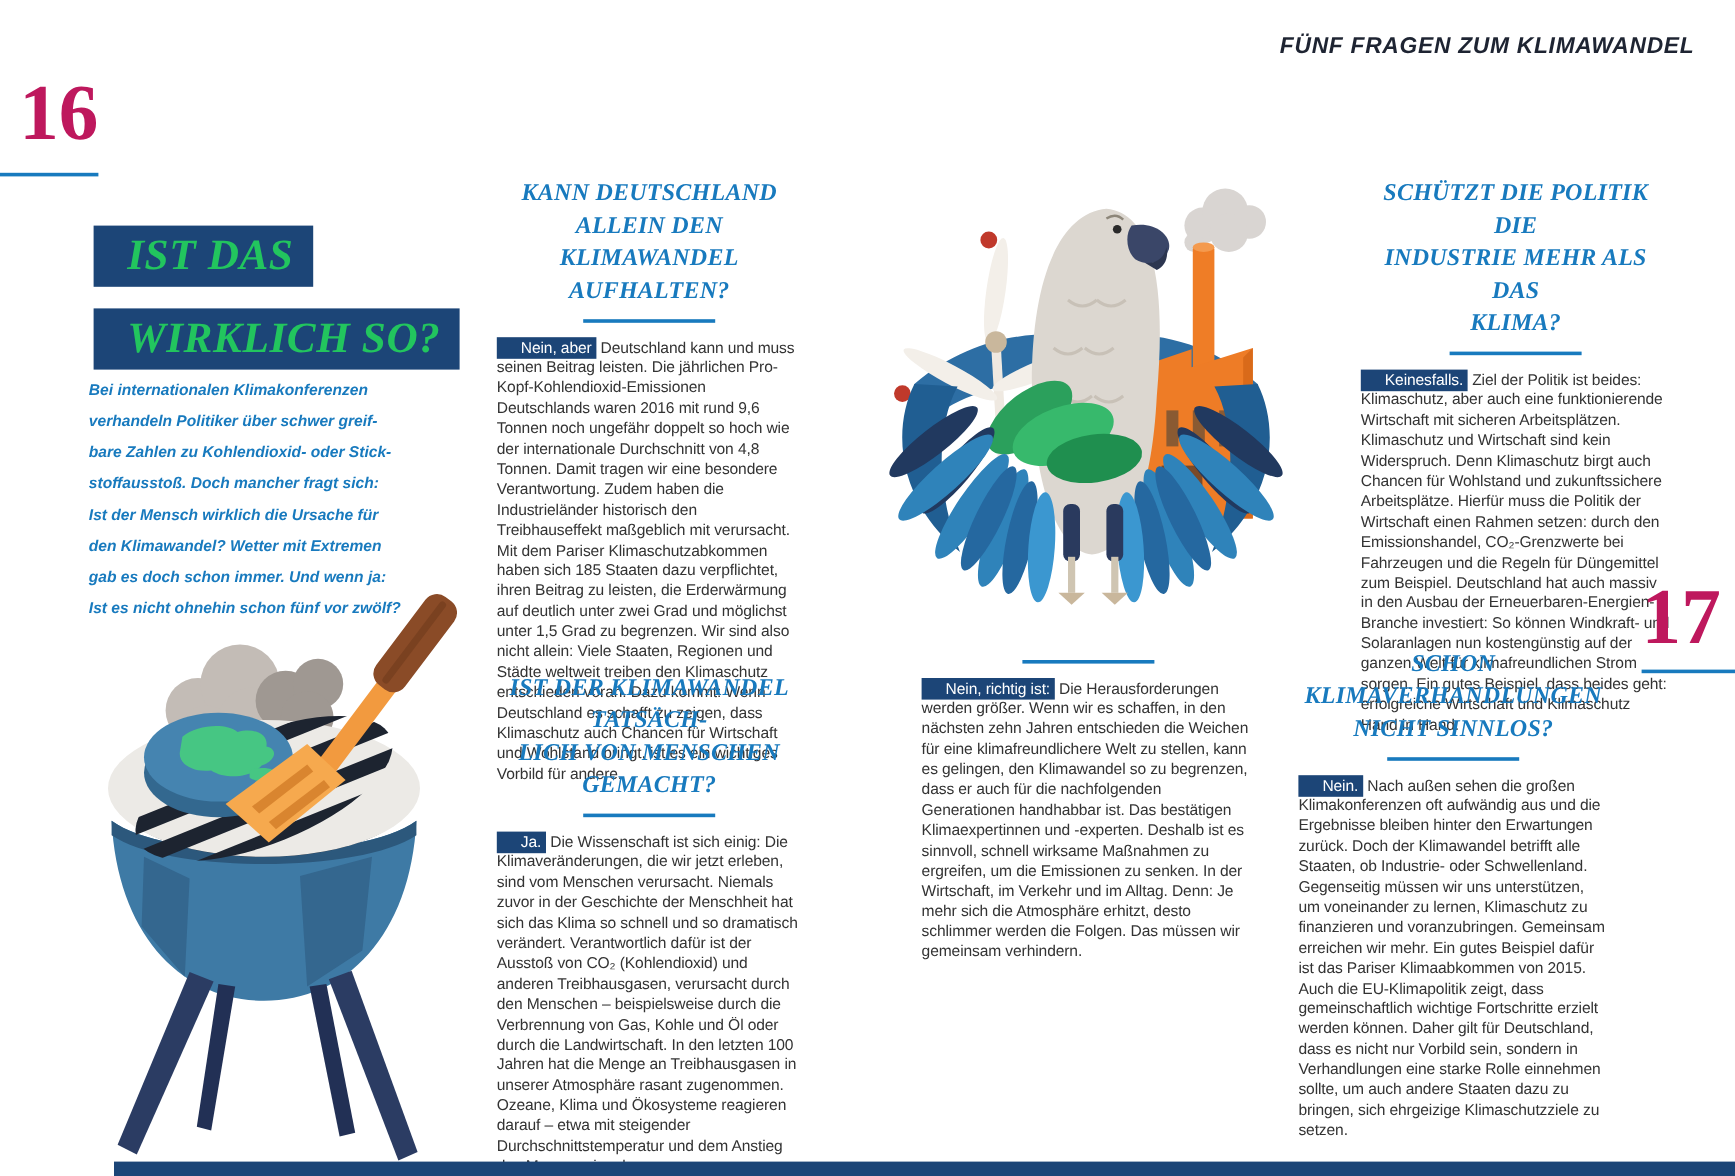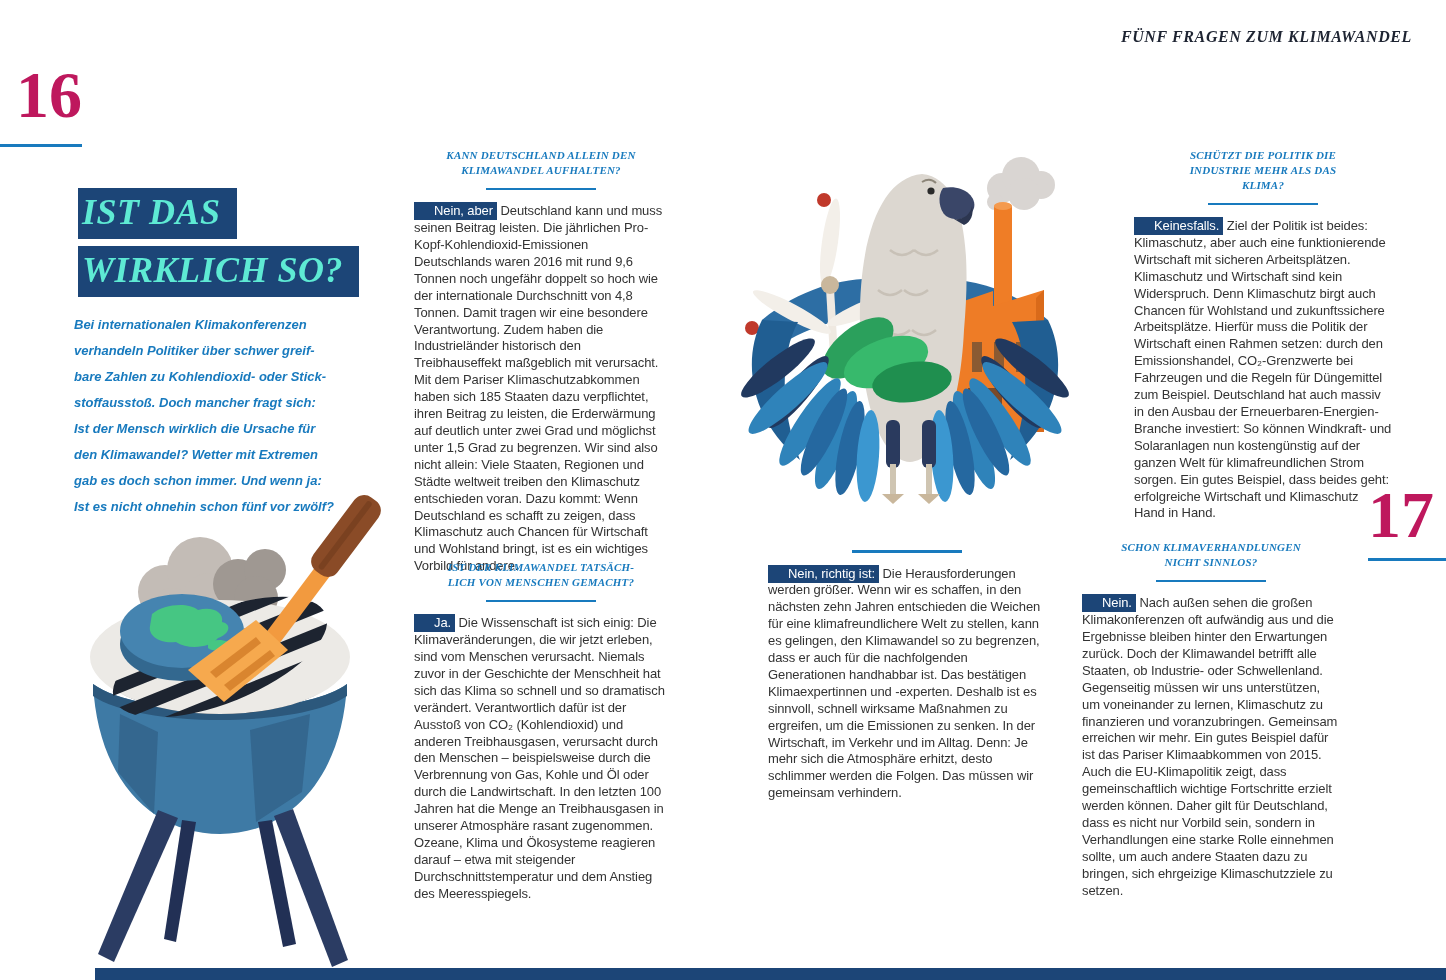--- a/index.html
+++ b/index.html
@@ -1,41 +1,41 @@
 <!DOCTYPE html>
 <html lang="de"><head>
 <meta charset="utf-8">
 <style>
   html,body{margin:0;padding:0;background:#ffffff;}
   .page{position:relative;width:1446px;height:980px;background:#ffffff;overflow:hidden;
         font-family:"Liberation Sans","DejaVu Sans",sans-serif;}
   
-  .running-head{position:absolute;top:28px;right:34px;font-family:Liberation Serif, serif;
-        font-style:italic;font-weight:bold;font-size:16px;letter-spacing:.6px;color:#1e2432;}
+  .running-head{position:absolute;top:28px;right:34px;font-family:Liberation Sans, sans-serif;
+        font-style:italic;font-weight:bold;font-size:19px;letter-spacing:.6px;color:#1e2432;}
   
   .folio{position:absolute;font-family:"Liberation Serif","DejaVu Serif",serif;font-weight:bold;
         color:#be185d;font-size:66px;line-height:1;}
   .folio-16{left:16px;top:62px;}
   .folio-17{left:1368px;top:482px;}
   .folio-rule{position:absolute;height:3px;background:#187ABE;}
   .folio-rule-16{left:0;top:144px;width:82px;}
   .folio-rule-17{left:1368px;top:558px;width:78px;}
   
   .title-block{position:absolute;left:78px;top:188px;}
-  .title-line{display:table;background:#1C4577;color:#5eead4;
+  .title-line{display:table;background:#1C4577;color:#22c55e;
         font-family:"Liberation Serif","DejaVu Serif",serif;font-style:italic;font-weight:bold;
-        font-size:36px;line-height:1;padding:6px 16px 9px 4px;margin-bottom:7px;letter-spacing:.5px;}
+        font-size:36px;line-height:1;padding:6px 16px 9px 28px;margin-bottom:18px;letter-spacing:.5px;}
   
   .intro{position:absolute;left:74px;top:312px;width:340px;color:#187ABE;
         font-style:italic;font-weight:600;font-size:13px;line-height:26px;}
   .intro div{white-space:nowrap;}
   
   .section{position:absolute;}
   .question{margin:0;text-align:center;font-family:"Liberation Serif","DejaVu Serif",serif;
-        font-style:italic;font-weight:bold;font-size:11px;line-height:1.35;color:#187ABE;letter-spacing:.2px;}
+        font-style:italic;font-weight:bold;font-size:20px;line-height:1.35;color:#187ABE;letter-spacing:.2px;}
   .rule{width:110px;height:2.5px;background:#187ABE;margin:10px auto 13px auto;}
   .answer{margin:0;font-size:13px;line-height:16.9px;color:#333333;letter-spacing:-0.1px;text-align:left;}
   .hl{background:#1C4577;color:#ffffff;padding:1px 4px 2px 20px;}
   .sec-q1{left:414px;top:148px;width:254px;}
   .sec-q2{left:414px;top:560px;width:254px;}
   .sec-q3{left:768px;top:540px;width:278px;}
   .sec-q4{left:1134px;top:148px;width:258px;}
   .sec-q5{left:1082px;top:540px;width:258px;}
   
   .illus{position:absolute;}

